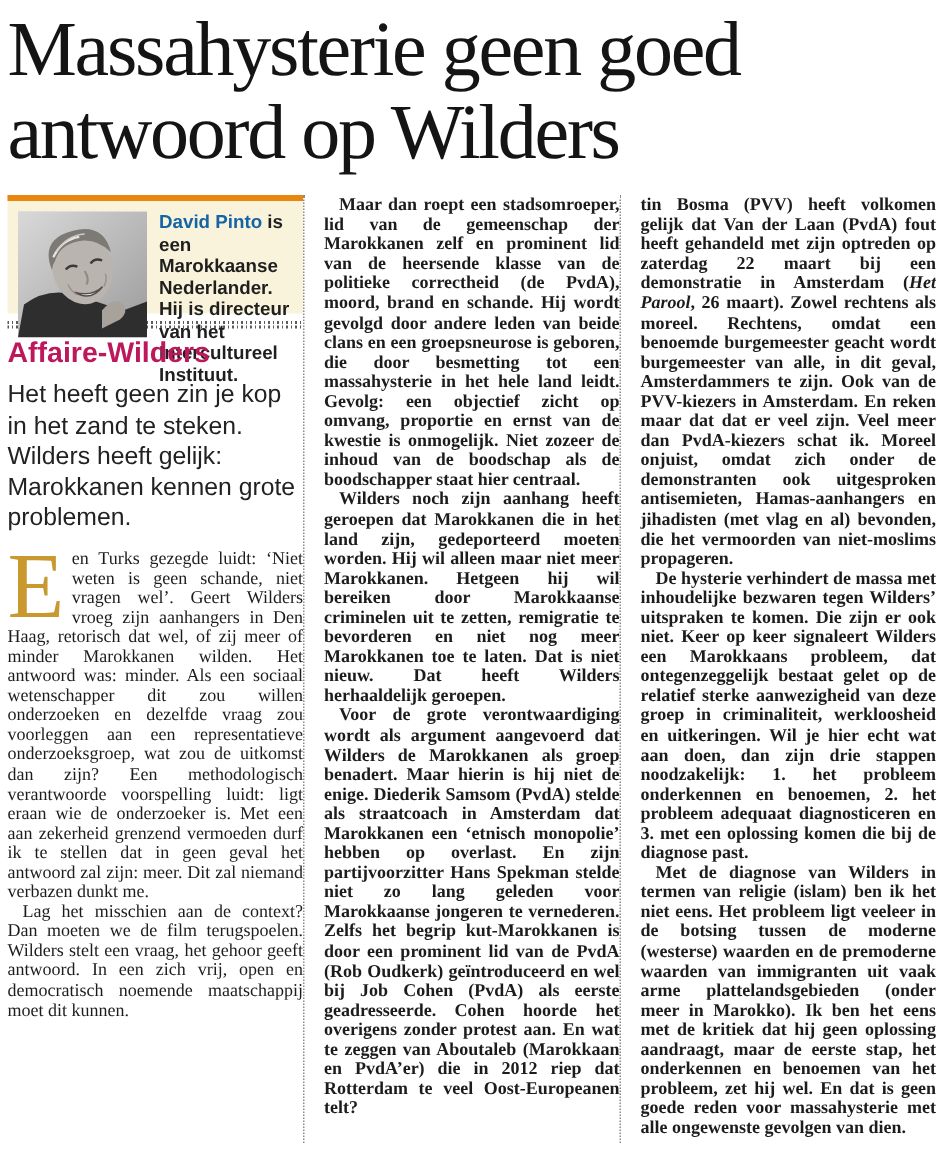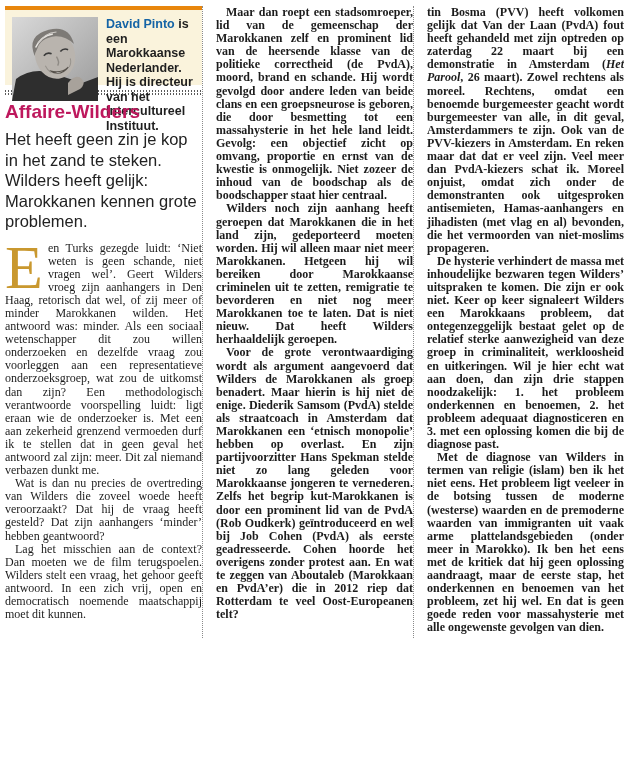--- a/index.html
+++ b/index.html
@@ -37,20 +37,24 @@
   .para.indent{text-indent:10px;}
   .dropcap{float:left;color:#c9982f;font-size:62px;line-height:46px;height:46px;
            padding:2px 5px 0 0;font-family:"Liberation Serif","DejaVu Serif",serif;}
   em{font-style:italic;}
 </style>
 </head>
 <body>
 
 <div class="page">
 
+  <h1 class="headline">
+    <span class="hl-line">Massahysterie geen goed</span>
+    <span class="hl-line">antwoord op Wilders</span>
+  </h1>
 
   <div class="columns">
 
     <div class="col">
 
       <div class="profile-box">
         <div class="photo">
           <svg width="86" height="84" viewBox="0 0 86 84">
             <defs>
               <linearGradient id="pbg" x1="0" y1="0" x2="1" y2="1">
@@ -86,21 +90,20 @@
         <p class="caption"><span class="caption-name">David Pinto</span><span> is een Marokkaanse Nederlander. Hij is directeur van het Intercultureel Instituut.</span></p>
       </div>
 
       <div class="dotted-rule"></div>
 
       <h2 class="kicker">Affaire-Wilders</h2>
 
       <p class="intro">Het heeft geen zin je kop in het zand te steken. Wilders heeft gelijk: Marokkanen kennen grote problemen.</p>
 
       <p class="para"><span class="dropcap">E</span><span>en Turks gezegde luidt: ‘Niet weten is geen schande, niet vragen wel’. Geert Wilders vroeg zijn aanhangers in Den Haag, retorisch dat wel, of zij meer of minder Marokkanen wilden. Het antwoord was: minder. Als een sociaal wetenschapper dit zou willen onderzoeken en dezelfde vraag zou voorleggen aan een representatieve onderzoeksgroep, wat zou de uitkomst dan zijn? Een methodologisch verantwoorde voorspelling luidt: ligt eraan wie de onderzoeker is. Met een aan zekerheid grenzend vermoeden durf ik te stellen dat in geen geval het antwoord zal zijn: meer. Dit zal niemand verbazen dunkt me.</span></p>
-      <p class="para indent">Wat is dan nu precies de overtreding van Wilders die zoveel woede heeft veroorzaakt? Dat hij de vraag heeft gesteld? Dat zijn aanhangers ‘minder’ hebben geantwoord?</p>
       <p class="para indent">Lag het misschien aan de context? Dan moeten we de film terugspoelen. Wilders stelt een vraag, het gehoor geeft antwoord. In een zich vrij, open en democratisch noemende maatschappij moet dit kunnen.</p>
     </div>
 
     <div class="col sep">
       <p class="para indent">Maar dan roept een stadsomroeper, lid van de gemeenschap der Marokkanen zelf en prominent lid van de heersende klasse van de politieke correctheid (de PvdA), moord, brand en schande. Hij wordt gevolgd door andere leden van beide clans en een groepsneurose is geboren, die door besmetting tot een massahysterie in het hele land leidt. Gevolg: een objectief zicht op omvang, proportie en ernst van de kwestie is onmogelijk. Niet zozeer de inhoud van de boodschap als de boodschapper staat hier centraal.</p>
       <p class="para indent">Wilders noch zijn aanhang heeft geroepen dat Marokkanen die in het land zijn, gedeporteerd moeten worden. Hij wil alleen maar niet meer Marokkanen. Hetgeen hij wil bereiken door Marokkaanse criminelen uit te zetten, remigratie te bevorderen en niet nog meer Marokkanen toe te laten. Dat is niet nieuw. Dat heeft Wilders herhaaldelijk geroepen.</p>
       <p class="para indent">Voor de grote verontwaardiging wordt als argument aangevoerd dat Wilders de Marokkanen als groep benadert. Maar hierin is hij niet de enige. Diederik Samsom (PvdA) stelde als straatcoach in Amsterdam dat Marokkanen een ‘etnisch monopolie’ hebben op overlast. En zijn partijvoorzitter Hans Spekman stelde niet zo lang geleden voor Marokkaanse jongeren te vernederen. Zelfs het begrip kut-Marokkanen is door een prominent lid van de PvdA (Rob Oudkerk) geïntroduceerd en wel bij Job Cohen (PvdA) als eerste geadresseerde. Cohen hoorde het overigens zonder protest aan. En wat te zeggen van Aboutaleb (Marokkaan en PvdA’er) die in 2012 riep dat Rotterdam te veel Oost-Europeanen telt?</p>
     </div>
 
     <div class="col sep">

